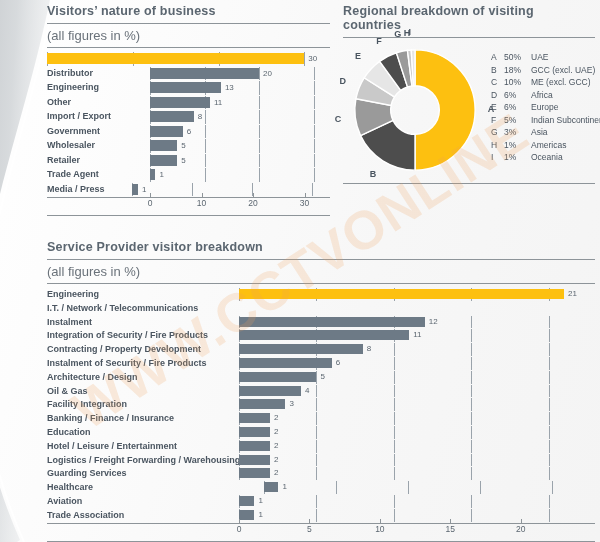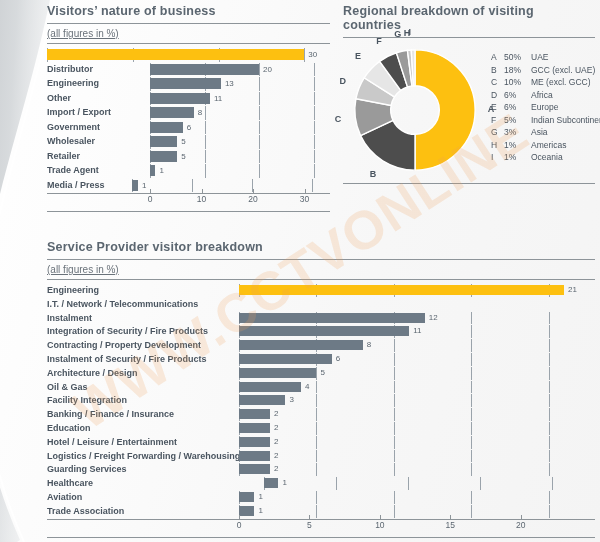--- a/index.html
+++ b/index.html
@@ -44,25 +44,24 @@
   }
   .panel-title {
     font-size: 12.5px;
     font-weight: bold;
     color: #5b6670;
     letter-spacing: 0.2px;
     padding-bottom: 5px;
     border-bottom: 1px solid #8d9499;
   }
   .panel-sub {
-    font-size: 10px;
+    font-size: 13px;
     color: #6a727a;
     padding: 4px 0 4px 0;
     border-bottom: 1px solid #8d9499;
-    text-decoration: underline;
   }
 
   
   .chart {
     position: relative;
     margin-top: 4px;
   }
   .rows { position: relative; }
   .row {
     position: relative;

